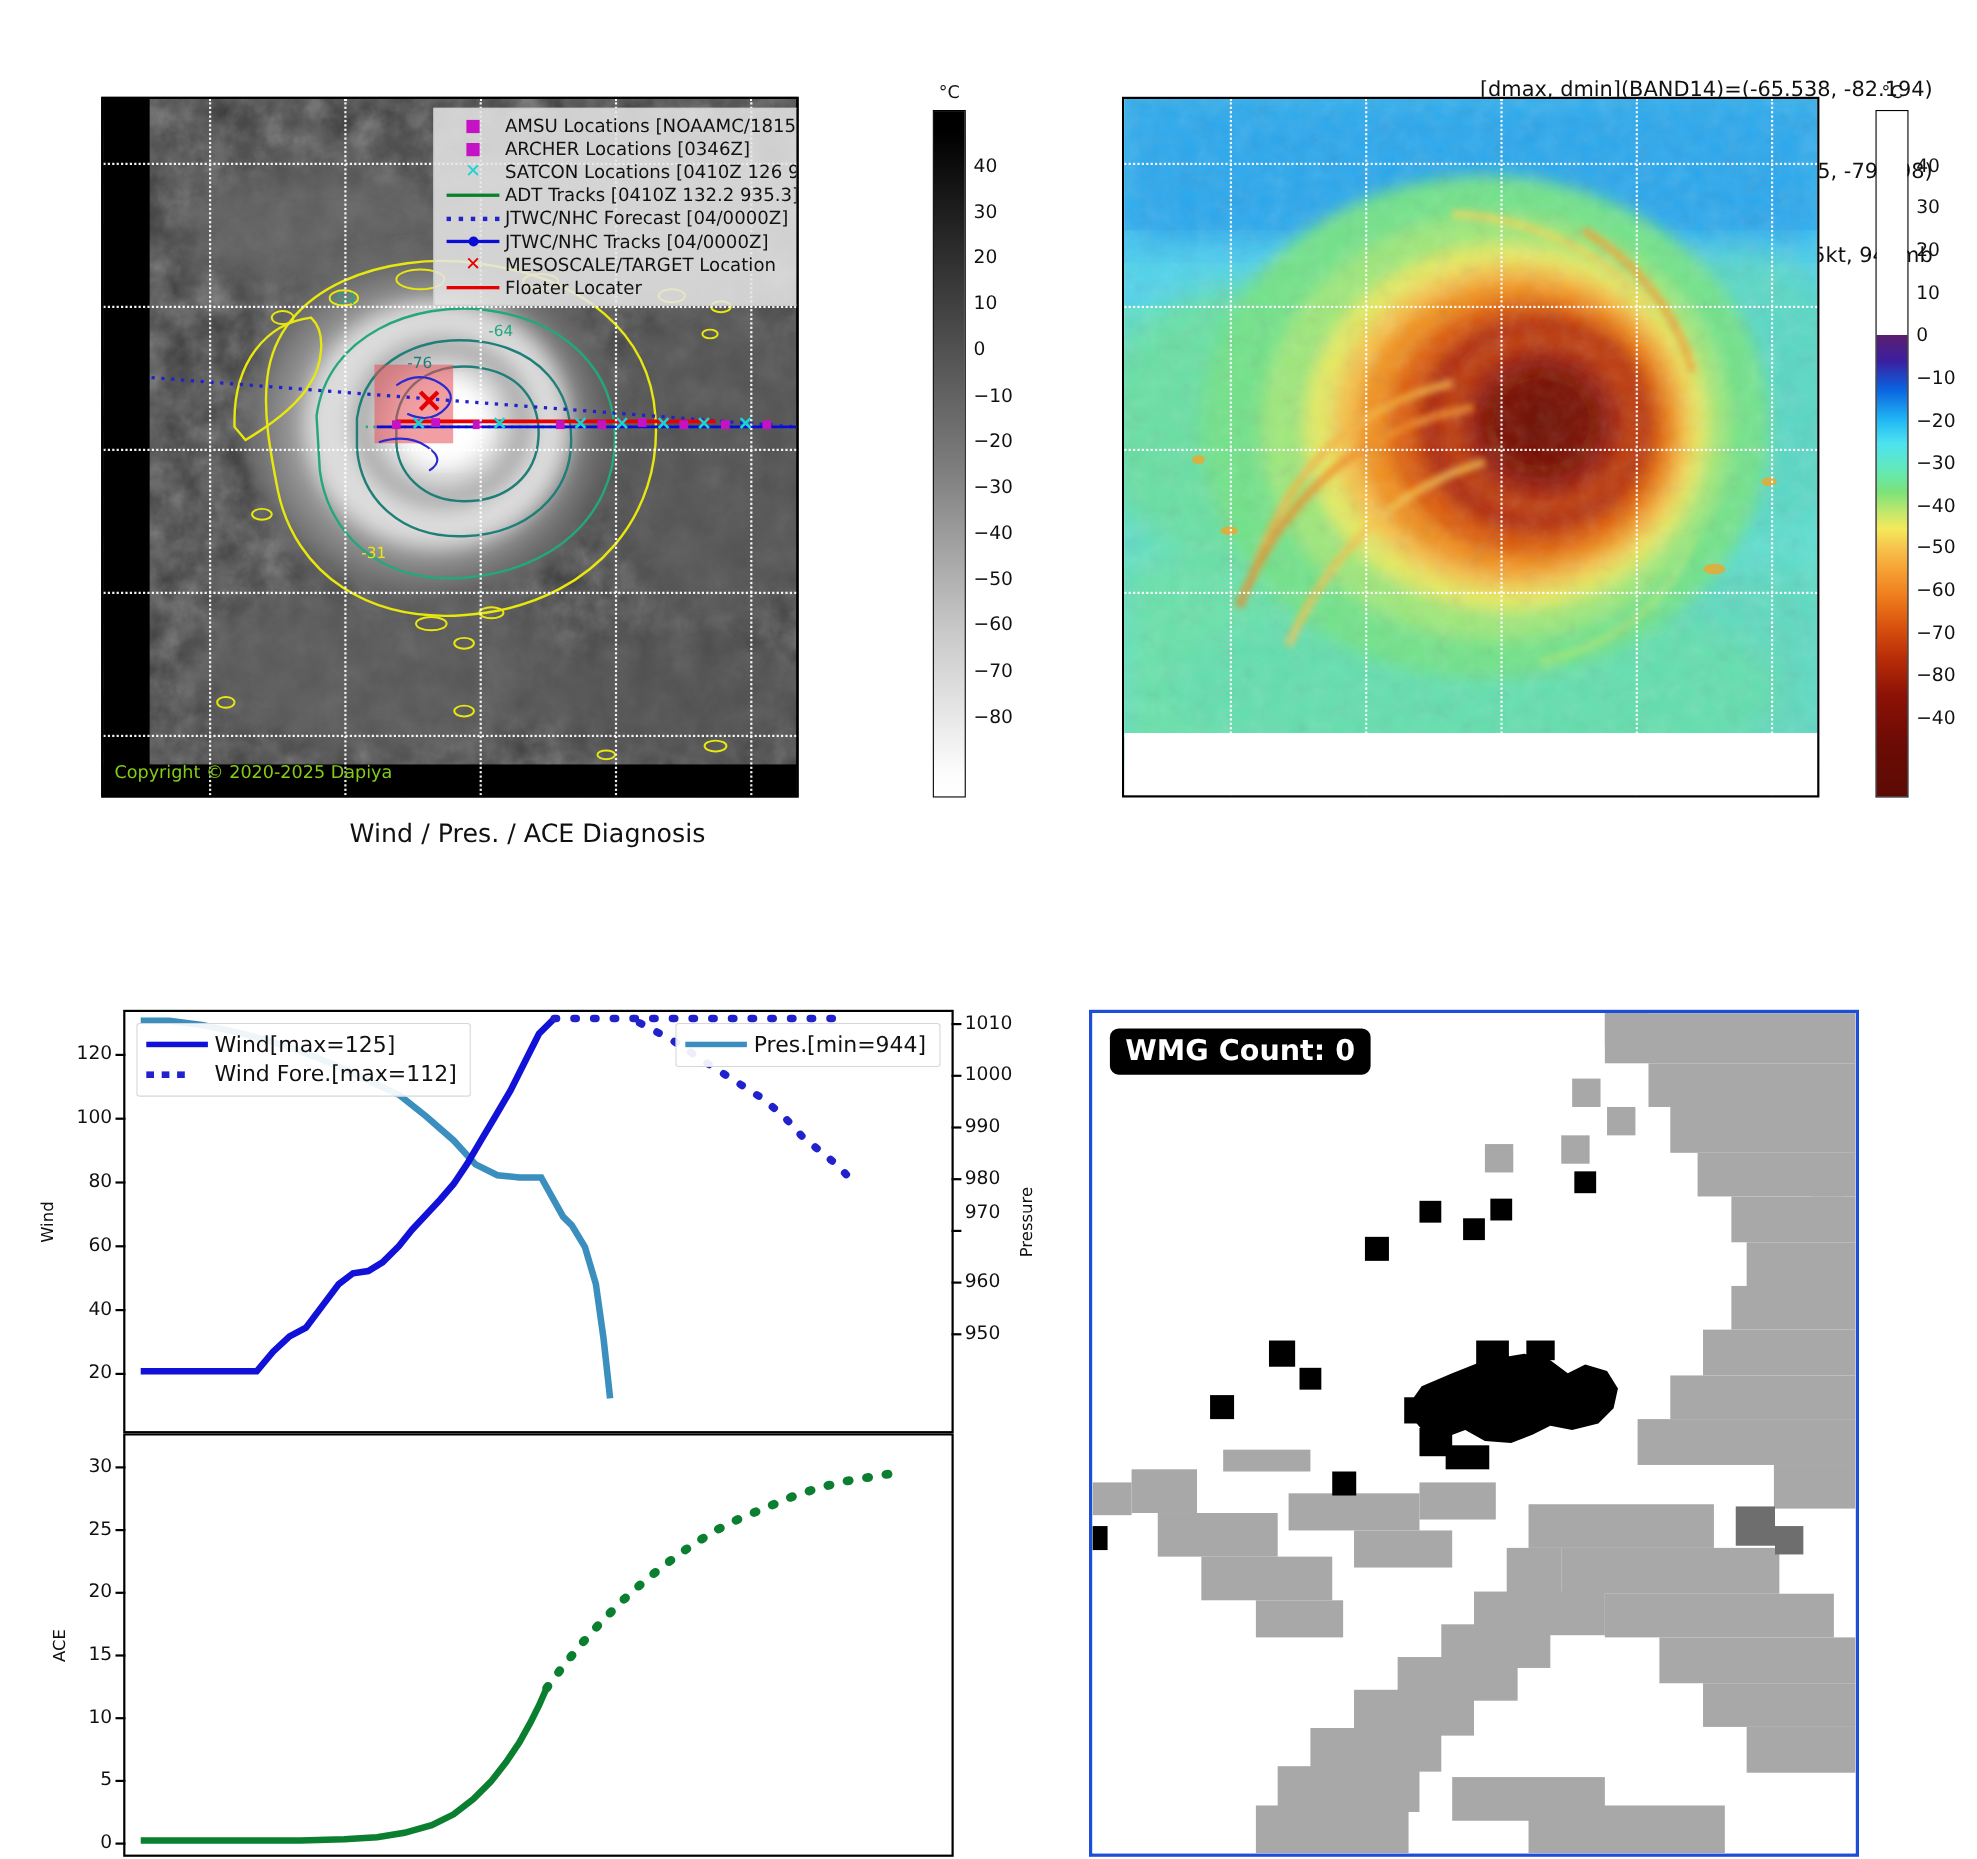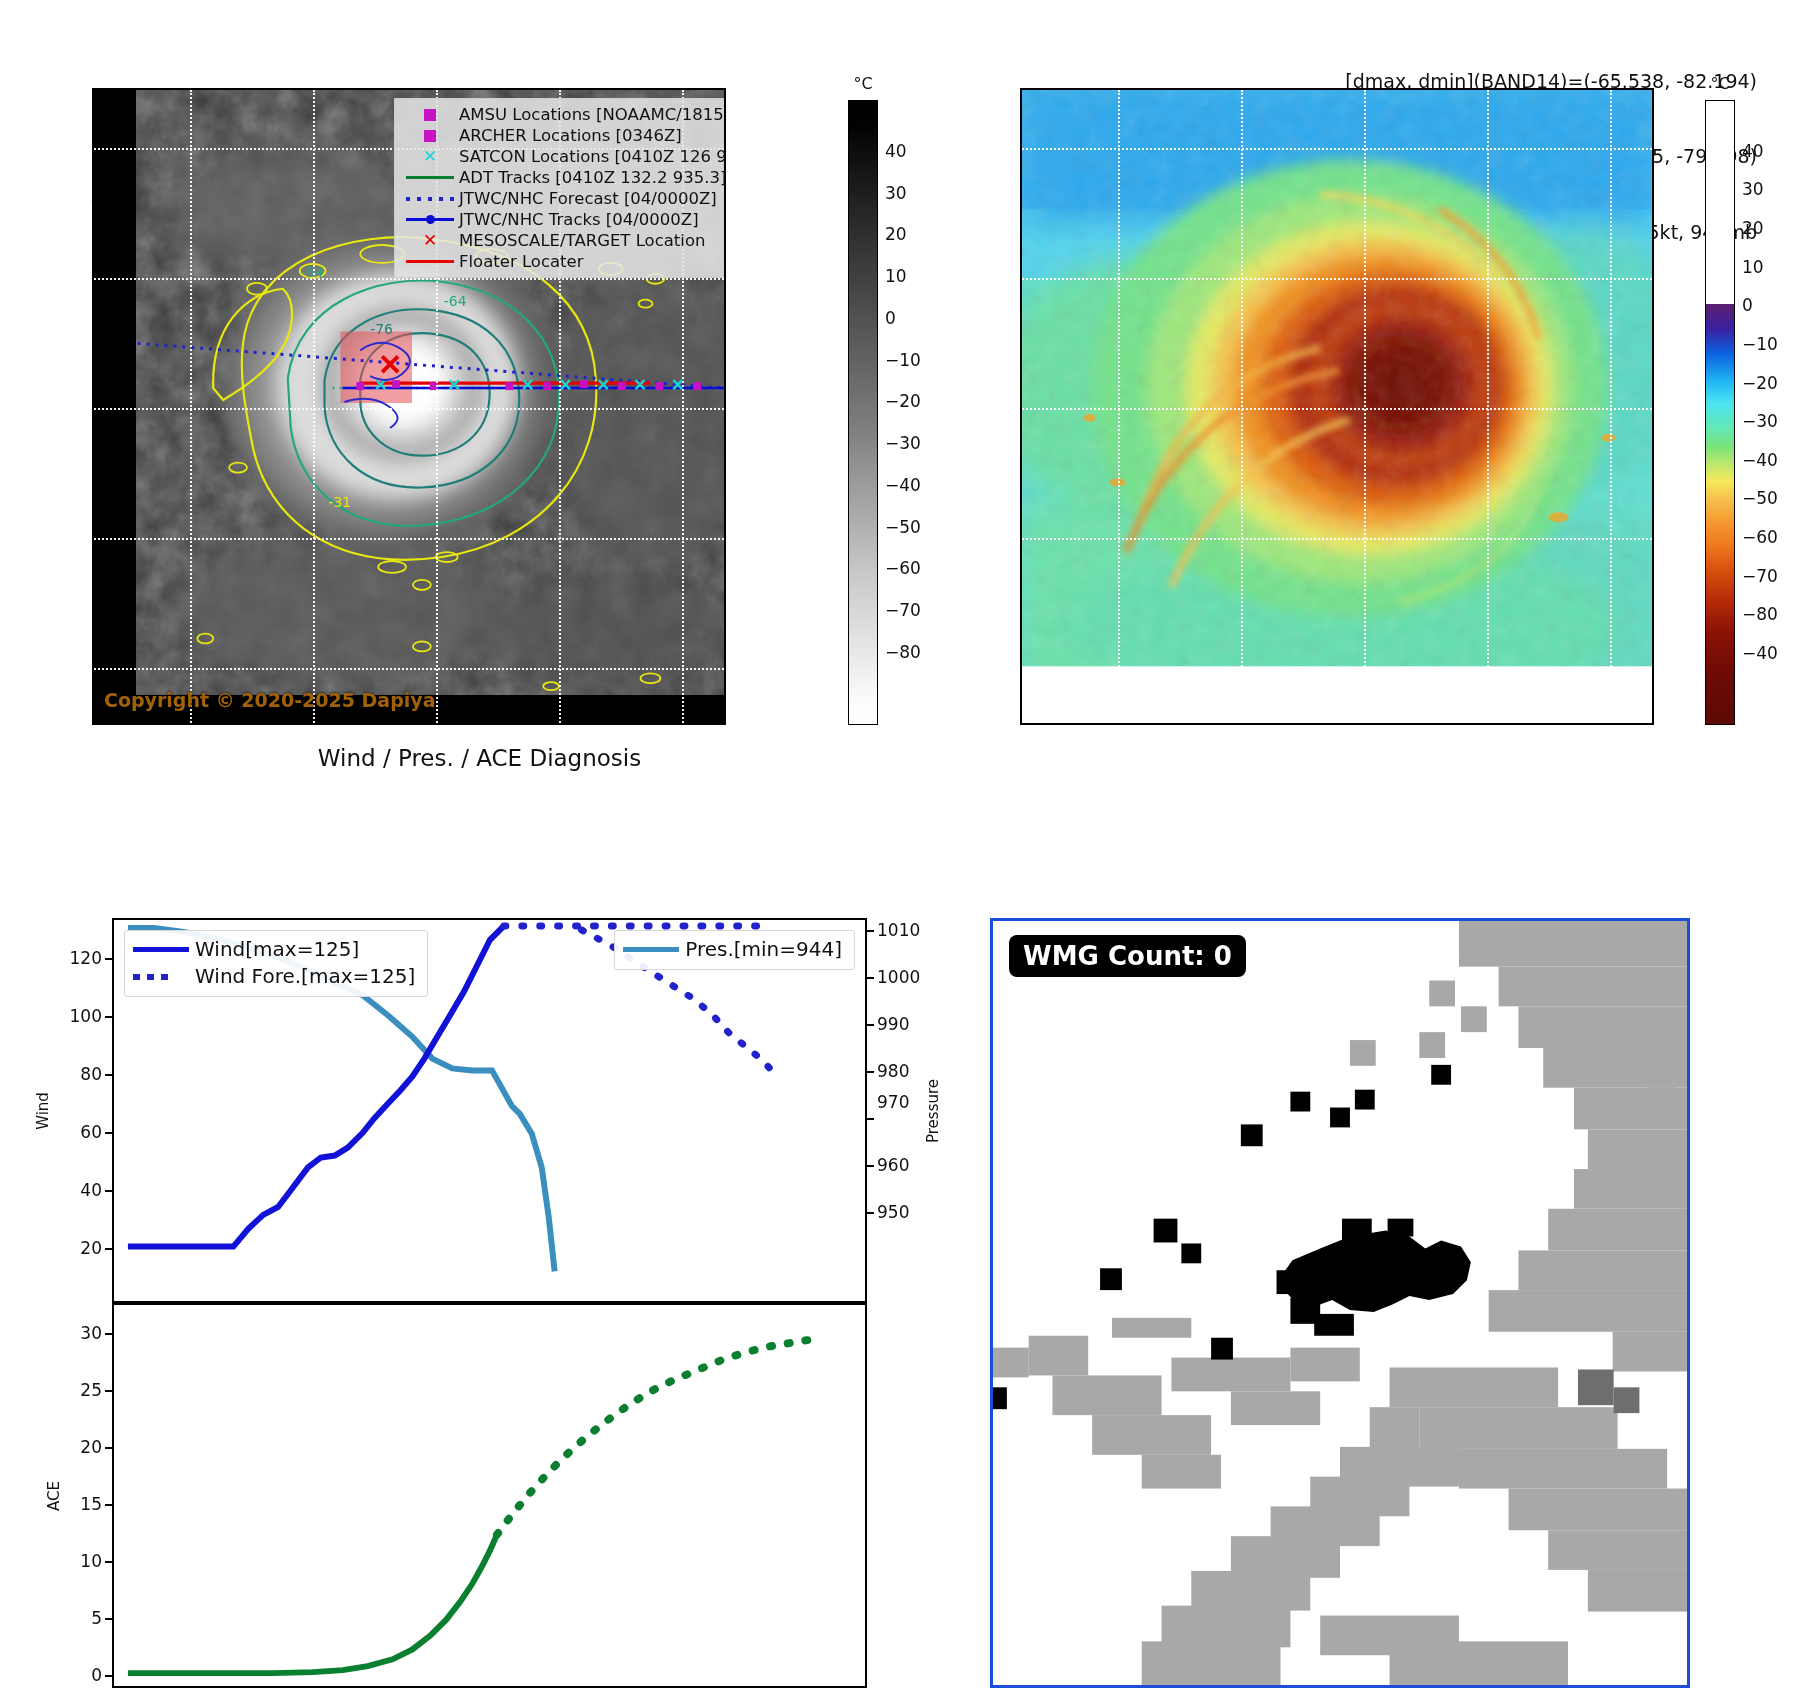--- a/index.html
+++ b/index.html
@@ -64,21 +64,21 @@
   .k-xr { color:#e60000; font-weight:bold; font-size:17px; line-height:1; }
   .k-line { width:48px;height:3px;display:block; }
   .k-dots { width:48px; height:4px; display:flex; justify-content:space-between;}
   .k-dots i { width:4px;height:4px;display:block; }
   .k-marker { width:48px;height:4px;display:flex;align-items:center;justify-content:center;position:relative;}
   .k-marker .bar { position:absolute;left:0;right:0;height:3px;background:#0b0bd8; }
   .k-marker .dot { width:9px;height:9px;border-radius:50%;background:#0b0bd8;position:relative; }
 
   #ir-copyright {
     position: absolute; left: 10px; bottom: 12px; z-index: 30;
-    color: #a16207; font-size: 19px; font-weight: bold;
+    color: #84cc16; font-size: 16px; font-weight: normal;
     text-shadow: 0 0 3px #000;
   }
 
   
   .cbar-wrap { position: absolute; }
   .cbar {
     width: 30px; border: 1px solid #000;
     position: relative;
   }
   .cbar-title {
@@ -565,21 +565,21 @@
         <span class="lab">Wind[max=125]</span>
       </div>
       <div class="row">
         <span class="key">
           <span class="pl-dots">
               <i style="background:#2222cc"></i>
               <i style="background:#2222cc"></i>
               <i style="background:#2222cc"></i>
             </span>
         </span>
-        <span class="lab">Wind Fore.[max=125]</span>
+        <span class="lab">Wind Fore.[max=112]</span>
       </div>
     </div>
 
     <div class="plot-legend" style="right:10px; top:10px;">
       <div class="row">
         <span class="key">
             <i class="pl-line" style="background:#3a8fbf"></i>
           </span>
         <span class="lab">Pres.[min=944]</span>
       </div>

